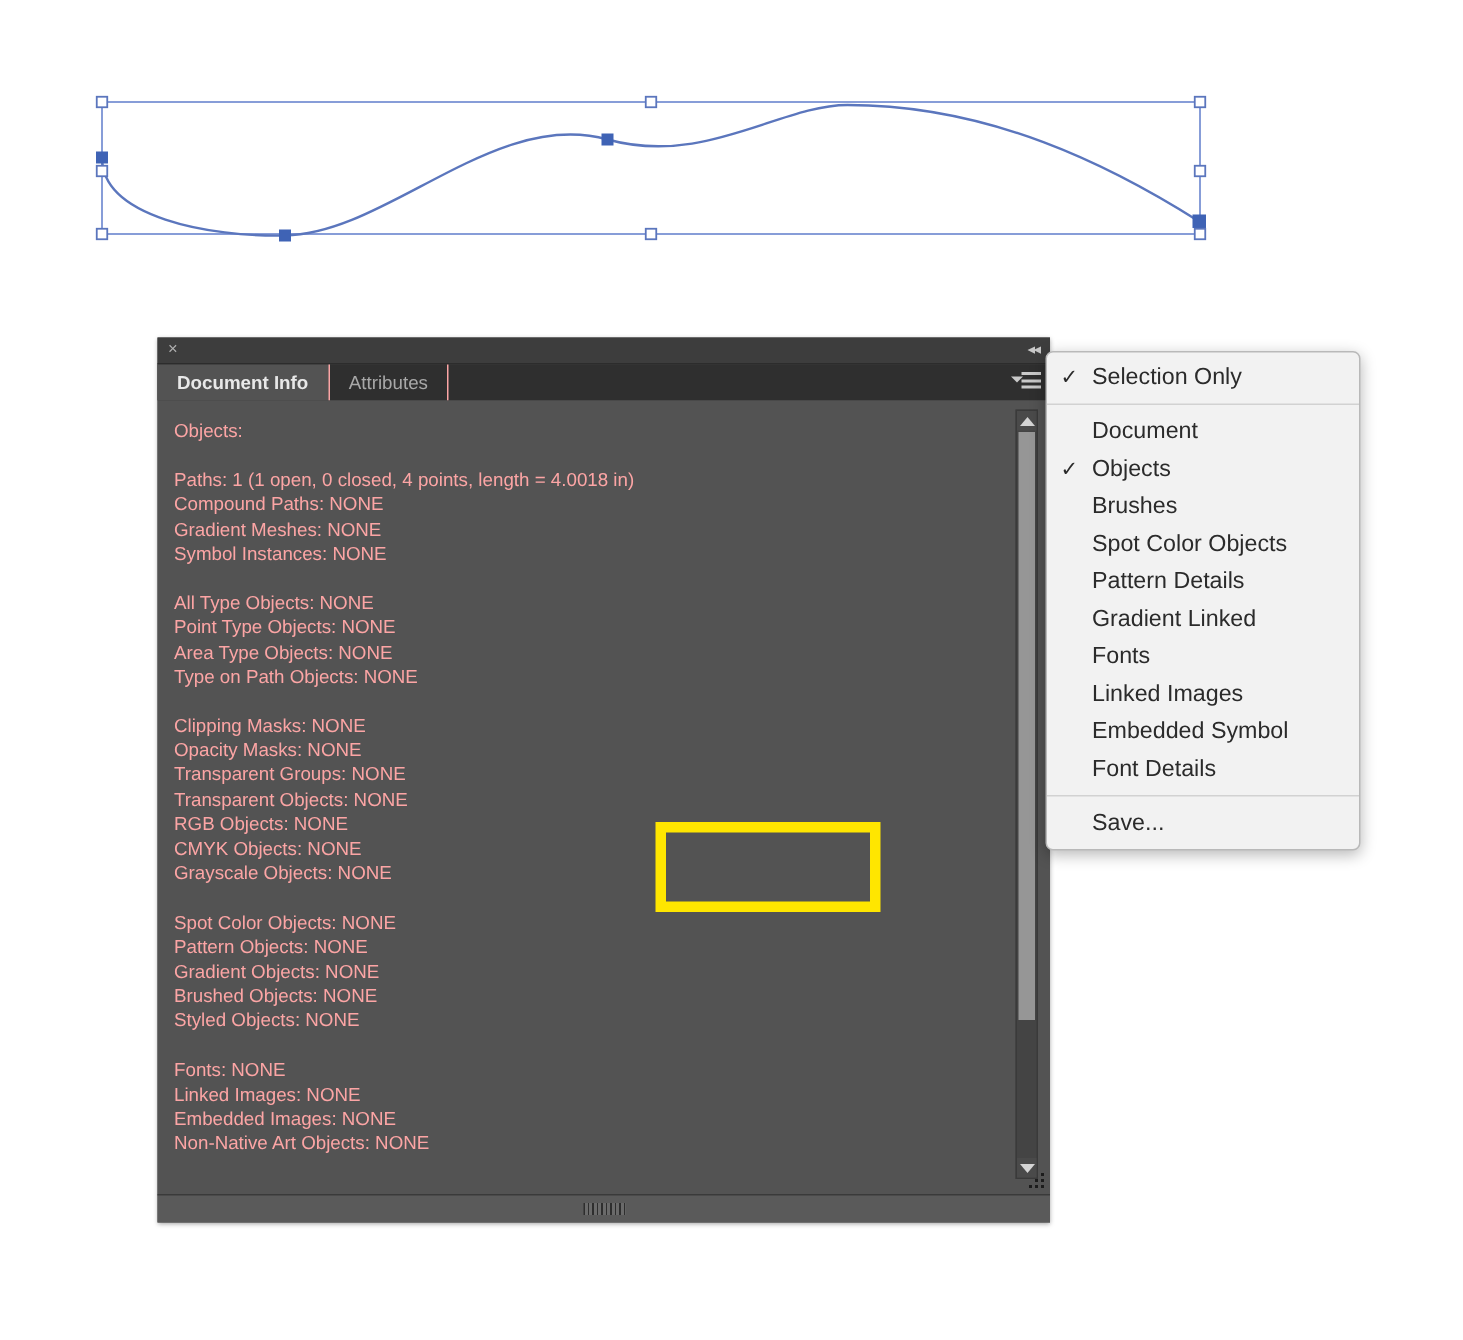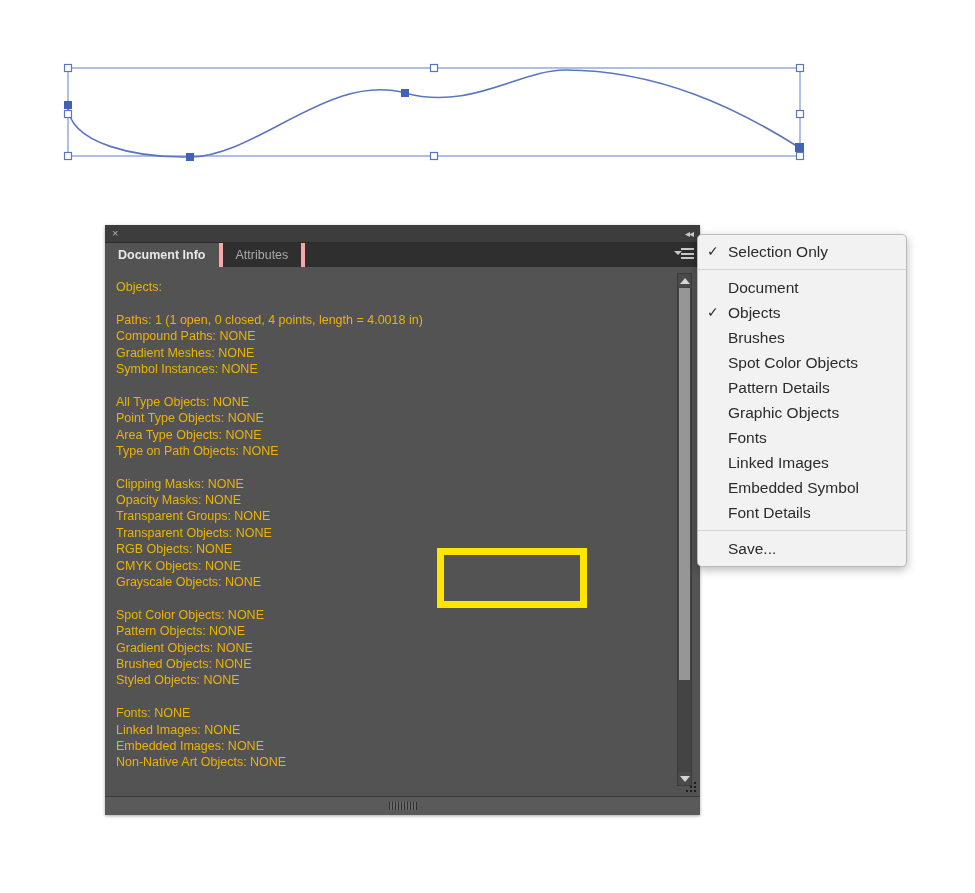--- a/index.html
+++ b/index.html
@@ -68,21 +68,21 @@
     background: #2f2f2f;
     display: flex;
     align-items: stretch;
   }
   .panel-tab {
     padding: 0 13px;
     display: flex;
     align-items: center;
     font-size: 12.5px;
     color: #a8a8a8;
-    border-right: 4px solid #fca5a5;
+    border-right: 1px solid #fca5a5;
     white-space: nowrap;
   }
   .panel-tab.active {
     background: #535353;
     color: #e8e8e8;
     font-weight: bold;
   }
   #panel-tab-filler {
     flex: 1;
     border-right: none;
@@ -120,21 +120,21 @@
     overflow: hidden;
   }
 
   #info-text {
     position: absolute;
     left: 11px;
     top: 12px;
     right: 50px;
     font-size: 12.5px;
     line-height: 16.4px;
-    color: #eab308;
+    color: #fca5a5;
     white-space: pre;
     font-family: "Liberation Sans", sans-serif;
   }
   .info-line { height: 16.4px; }
   .info-blank { height: 16.4px; }
 
   
   #highlight-box {
     position: absolute;
     left: 332px;
@@ -340,20 +340,20 @@
 </div>
 
 <div id="flyout-menu">
     <div class="menu-item"><span class="check">✓</span><span>Selection Only</span></div>
     <div class="menu-sep"></div>
     <div class="menu-item"><span>Document</span></div>
     <div class="menu-item"><span class="check">✓</span><span>Objects</span></div>
     <div class="menu-item"><span>Brushes</span></div>
     <div class="menu-item"><span>Spot Color Objects</span></div>
     <div class="menu-item"><span>Pattern Details</span></div>
-    <div class="menu-item"><span>Graphic Objects</span></div>
+    <div class="menu-item"><span>Gradient Linked</span></div>
     <div class="menu-item"><span>Fonts</span></div>
     <div class="menu-item"><span>Linked Images</span></div>
     <div class="menu-item"><span>Embedded Symbol</span></div>
     <div class="menu-item"><span>Font Details</span></div>
     <div class="menu-sep"></div>
     <div class="menu-item"><span>Save...</span></div>
   </div>
 
 </body></html>

